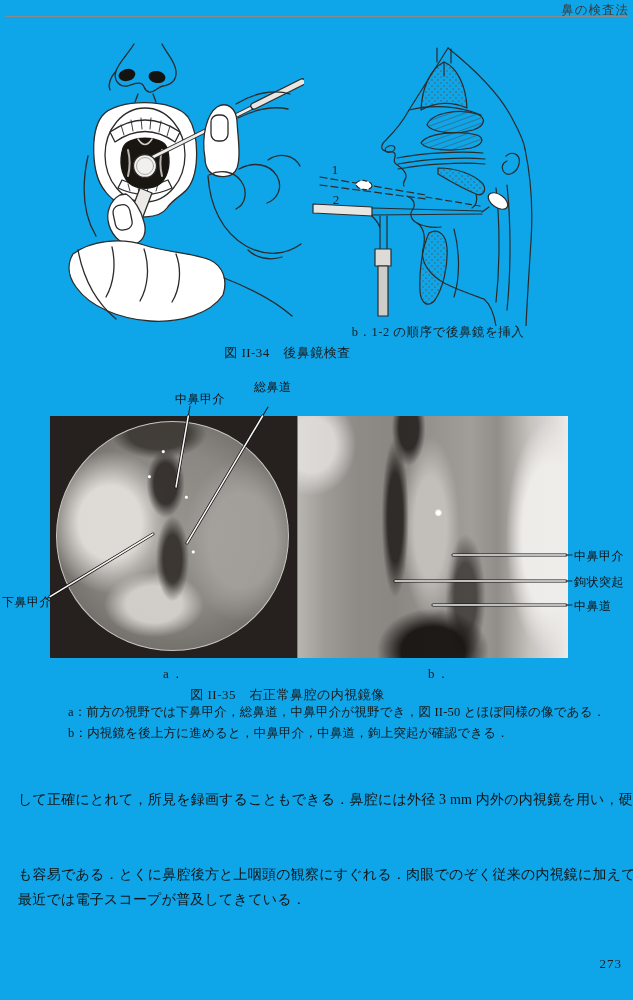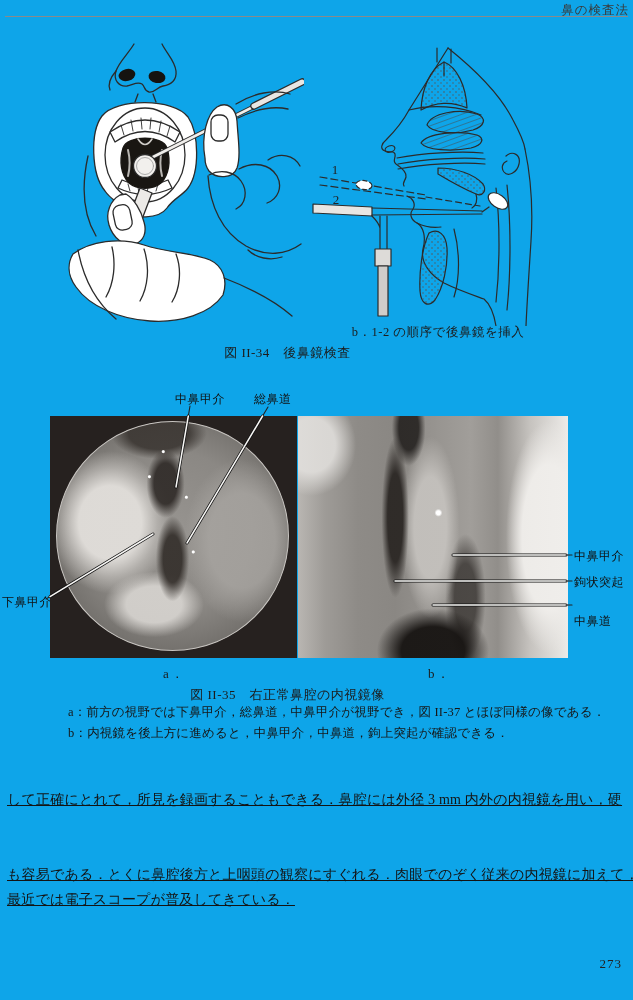--- a/index.html
+++ b/index.html
@@ -49,21 +49,21 @@
       radial-gradient(ellipse 26% 22% at 50% 97%, rgba(22,19,17,.95) 0 45%, transparent 80%),
       radial-gradient(ellipse 10% 35% at 62% 75%, rgba(40,36,33,.7) 0 40%, transparent 75%),
       radial-gradient(ellipse 22% 28% at 5% 12%, rgba(228,226,223,.85) 0 40%, transparent 75%),
       radial-gradient(ellipse 20% 60% at 93% 50%, rgba(240,238,235,.95) 0 50%, transparent 80%),
       linear-gradient(90deg,#b9b6b2 0%,#9e9b97 10%,#8e8b87 22%,#8a8783 36%,#989591 52%,#a19e9a 64%,#918e8a 74%,#c6c3bf 86%,#edebe8 100%);
   }
   .photo-letter{top:665px; font-size:13px; letter-spacing:2px;}
   .fig35-title{top:686px;}
   .fig35-note{left:68px; font-size:12.5px; letter-spacing:0.2px; white-space:nowrap; color:#161616;}
   
-  .body-line{left:7px; width:600px; font-size:14px; letter-spacing:0.2px; white-space:nowrap; color:#141414;text-decoration:underline;}
+  .body-line{left:18px; width:600px; font-size:14px; letter-spacing:0.2px; white-space:nowrap; color:#141414;}
   .page-number{right:11px; top:956px; font-size:13px; letter-spacing:1px; color:#222;}
   svg text{font-family:"Liberation Serif","DejaVu Serif",serif;}
 </style>
 </head>
 <body>
 
 <div class="page">
 
   <div class="abs header-title">鼻の検査法</div>
   <div class="abs header-rule"></div>
@@ -167,25 +167,25 @@
       <rect x="68" y="230" width="10" height="50" fill="#cfcdca"></rect>
     </g>
     <text x="25" y="138" font-size="13" fill="#222222" text-anchor="middle">1</text>
     <text x="26" y="168" font-size="13" fill="#222222" text-anchor="middle">2</text>
   </svg>
 
   <div class="abs fig34-caption fig34-cap-b">b．1-2 の順序で後鼻鏡を挿入</div>
   <div class="abs fig-title fig34-title">図 II-34　後鼻鏡検査</div>
 
   <div class="abs endo-label" style="left:175px; top:391px;">中鼻甲介</div>
-  <div class="abs endo-label" style="left:254px; top:391px;">総鼻道</div>
+  <div class="abs endo-label" style="left:254px; top:379px;">総鼻道</div>
   <div class="abs endo-label" style="left:2px; top:594px;">下鼻甲介</div>
   <div class="abs endo-label" style="left:574px; top:548px;">中鼻甲介</div>
   <div class="abs endo-label" style="left:574px; top:574px;">鉤状突起</div>
-  <div class="abs endo-label" style="left:574px; top:598px;margin-top:15px;">中鼻道</div>
+  <div class="abs endo-label" style="left:574px; top:598px;">中鼻道</div>
 
   <div class="abs photo photo-a">
     <div class="endo-circle"></div>
   </div>
   <div class="abs photo photo-b"></div>
 
   <svg class="abs" style="left:0; top:385px;" width="633" height="280" viewBox="0 0 633 280">
     <g fill="none" stroke-linecap="round">
 
       <path d="M190,21 L188.3,31" stroke="#222222" stroke-width="1.1"></path>
@@ -207,21 +207,21 @@
       <path d="M566,196 L572,196" stroke="#222222" stroke-width="1.1"></path>
       <path d="M433,220 L566,220" stroke="#111111" stroke-width="3"></path>
       <path d="M433,220 L566,220" stroke="#f8f7f5" stroke-width="1.5"></path>
       <path d="M566,220 L572,220" stroke="#222222" stroke-width="1.1"></path>
     </g>
   </svg>
 
   <div class="abs photo-letter" style="left:163px;">a．</div>
   <div class="abs photo-letter" style="left:428px;">b．</div>
   <div class="abs fig-title fig35-title">図 II-35　右正常鼻腔の内視鏡像</div>
-  <div class="abs fig35-note" style="top:704px;">a：前方の視野では下鼻甲介，総鼻道，中鼻甲介が視野でき，図 II-37 とほぼ同様の像である．</div>
+  <div class="abs fig35-note" style="top:704px;">a：前方の視野では下鼻甲介，総鼻道，中鼻甲介が視野でき，図 II-50 とほぼ同様の像である．</div>
   <div class="abs fig35-note" style="top:725px;">b：内視鏡を後上方に進めると，中鼻甲介，中鼻道，鉤上突起が確認できる．</div>
 
   <div class="abs body-line" style="top:791px;">して正確にとれて，所見を録画することもできる．鼻腔には外径 3 mm 内外の内視鏡を用い，硬</div>
   <div class="abs body-line" style="top:866px;">も容易である．とくに鼻腔後方と上咽頭の観察にすぐれる．肉眼でのぞく従来の内視鏡に加えて，</div>
   <div class="abs body-line" style="top:891px;">最近では電子スコープが普及してきている．</div>
 
   <div class="abs page-number">273</div>
 </div>
 
 </body></html>

